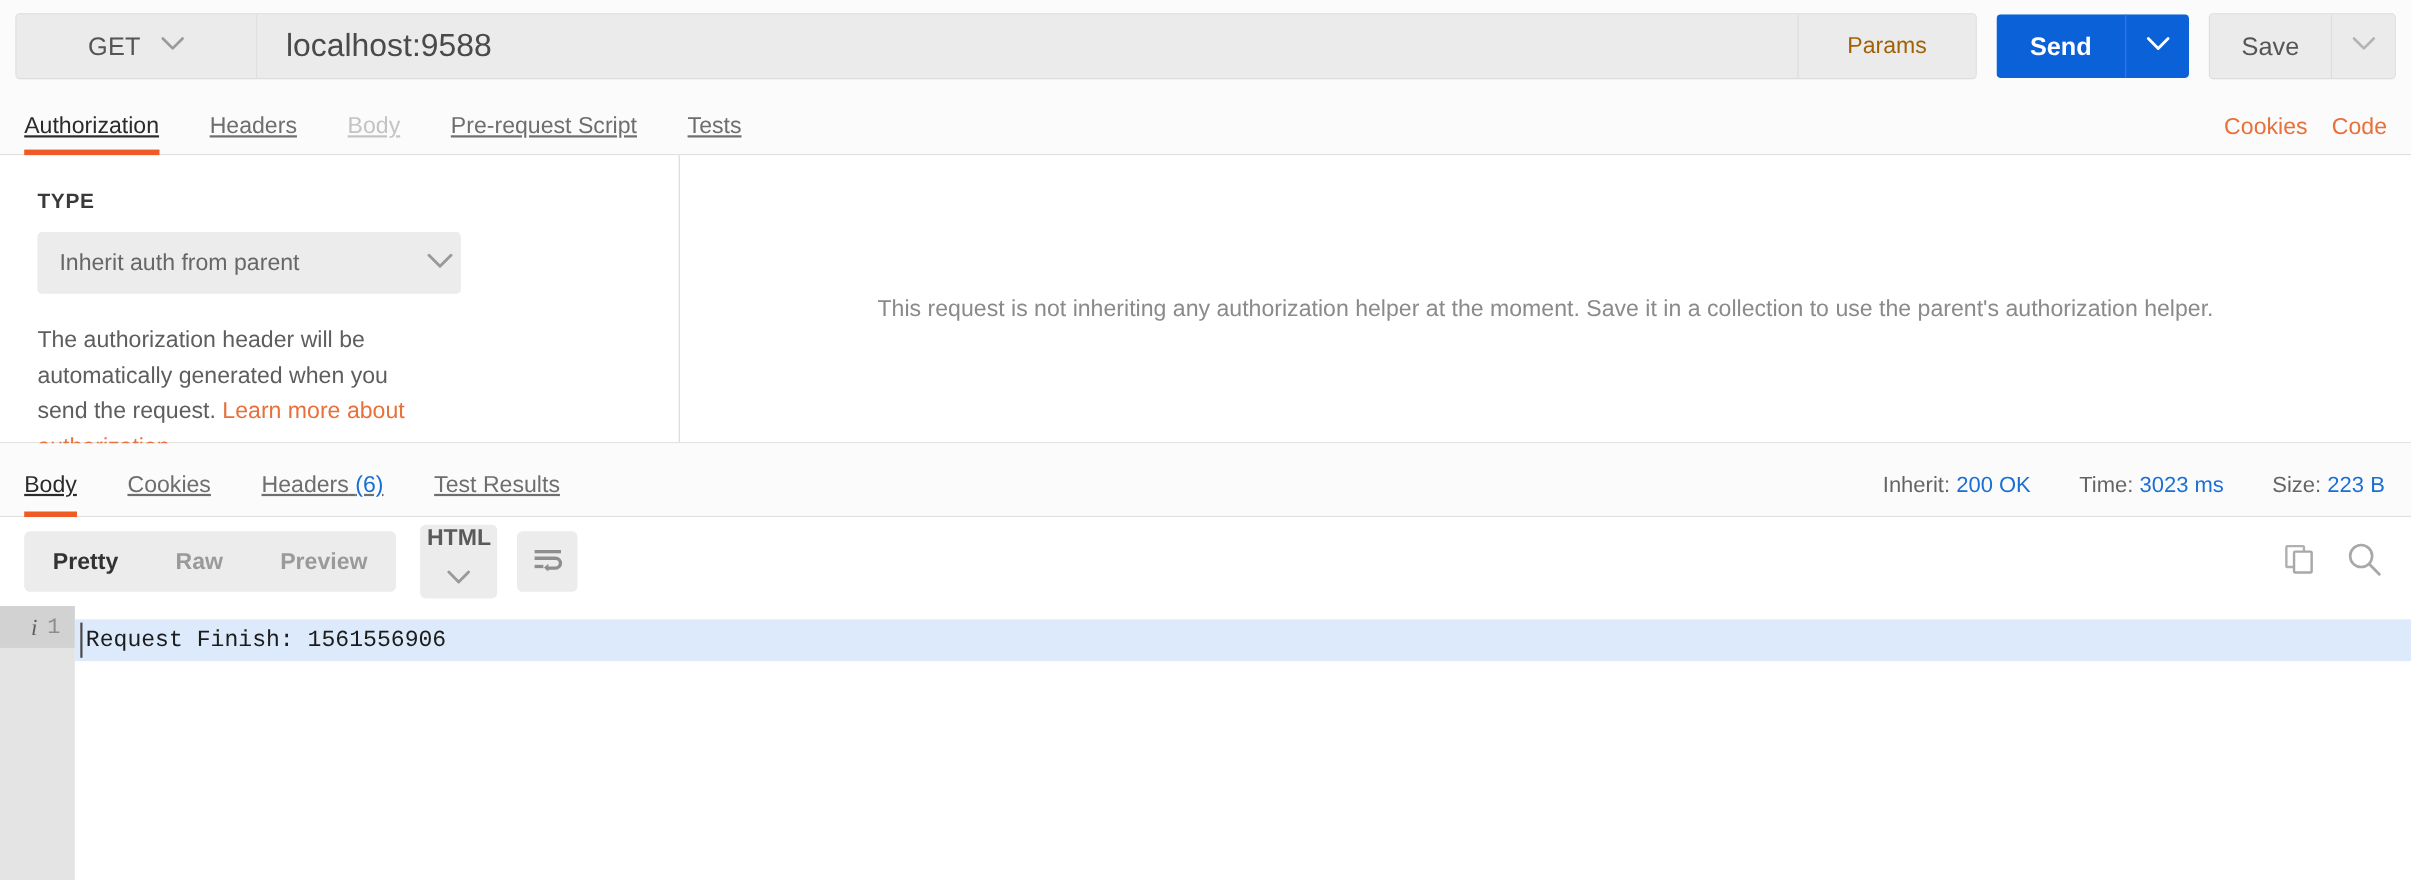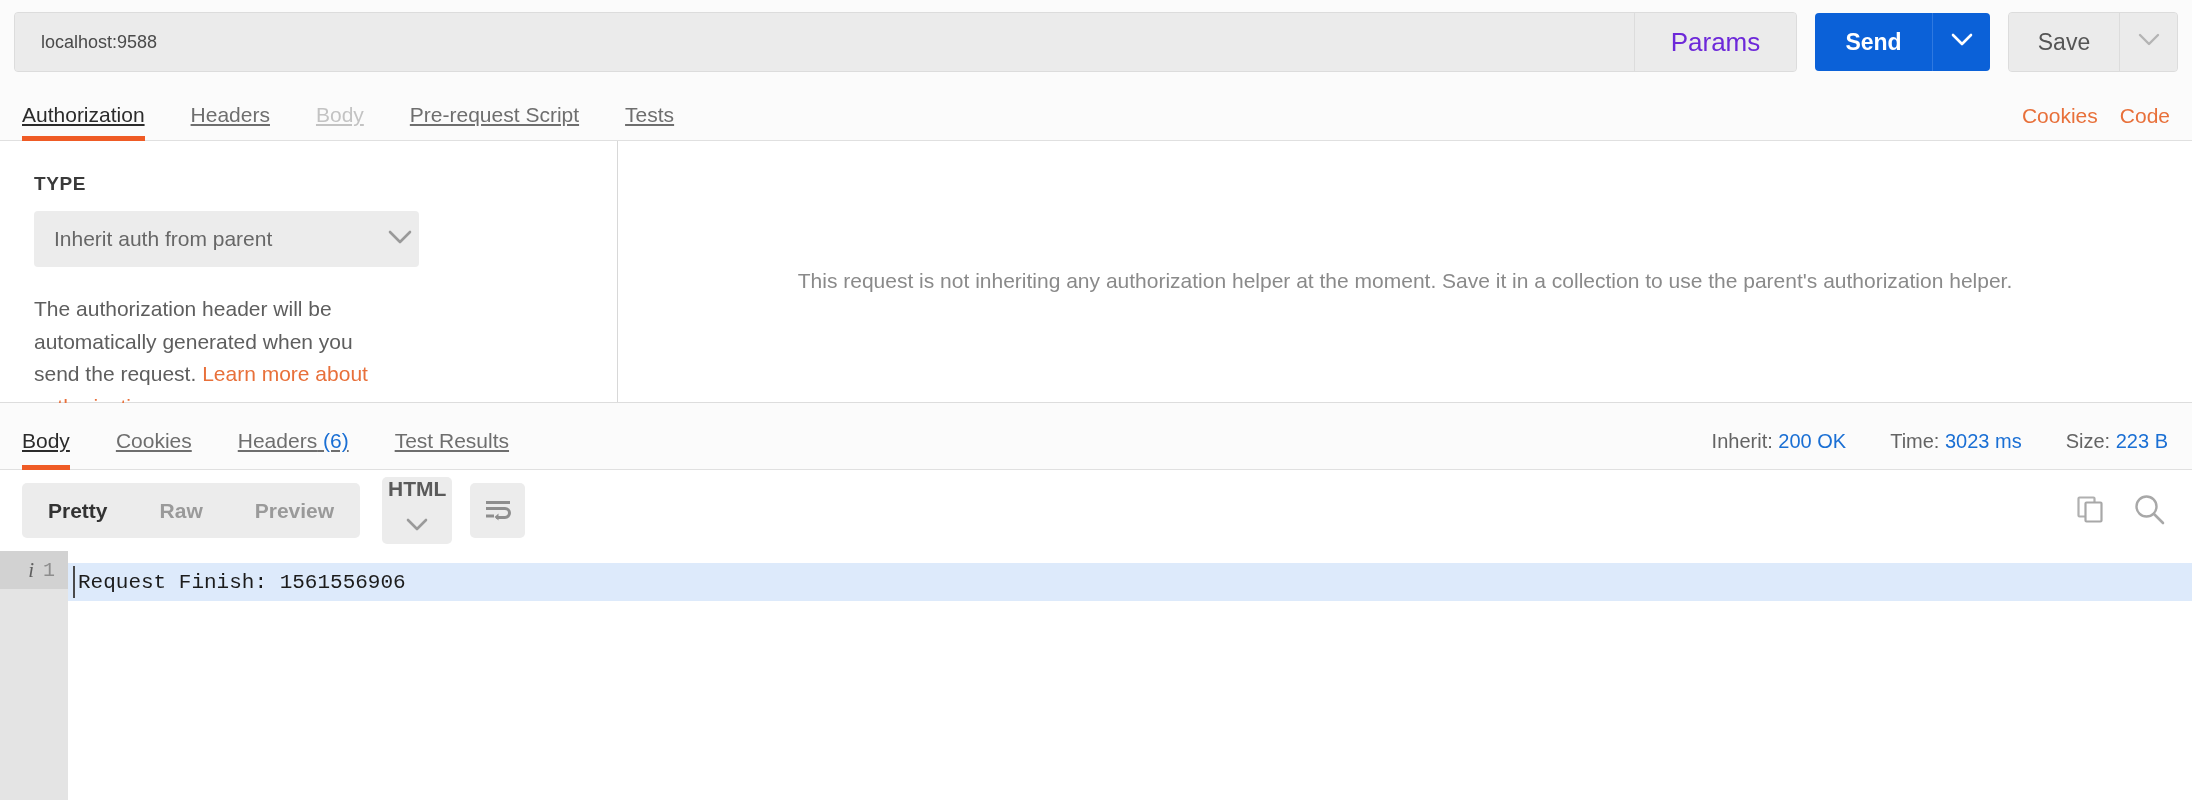--- a/index.html
+++ b/index.html
@@ -60,38 +60,38 @@
     color: #555555;
     letter-spacing: 0.3px;
   }
 
   .url-field {
     flex: 1;
     background: #ebebeb;
     display: flex;
     align-items: center;
     padding-left: 26px;
-    font-size: 18px;
+    font-size: 29px;
     color: #4a4a4a;
     cursor: text;
     border: none;
     outline: none;
     font-family: "Liberation Sans", sans-serif;
   }
 
   .params-box {
     width: 161px;
     min-width: 161px;
     background: #ebebeb;
     border-left: 1px solid #dcdcdc;
     display: flex;
     align-items: center;
     justify-content: center;
-    font-size: 26px;
-    color: #6d28d9;
+    font-size: 21px;
+    color: #a16207;
     cursor: pointer;
   }
 
   .send-group {
     display: flex;
     align-items: stretch;
     height: 58px;
     margin-left: 18px;
     border-radius: 4px;
     overflow: hidden;
@@ -423,20 +423,28 @@
   .chev { display: block; }
 </style>
 </head>
 <body>
 
 <div class="app">
 
   <div class="urlbar">
 
     <div class="method-url-group">
+      <div class="method-box">
+        <span class="method-label">GET</span>
+        <span class="chev">
+          <svg width="22" height="14" viewBox="0 0 22 14">
+              <path d="M2 2 L11 11 L20 2" stroke="#9a9a9a" stroke-width="2.4" fill="none" stroke-linecap="round" stroke-linejoin="round"></path>
+            </svg>
+        </span>
+      </div>
       <input class="url-field" type="text" value="localhost:9588" style="">
       <div class="params-box">Params</div>
     </div>
 
     <div class="send-group">
       <div class="send-btn">Send</div>
       <div class="send-caret">
         <span>
           <svg width="22" height="14" viewBox="0 0 22 14">
               <path d="M2 2 L11 11 L20 2" stroke="#ffffff" stroke-width="2.6" fill="none" stroke-linecap="round" stroke-linejoin="round"></path>

